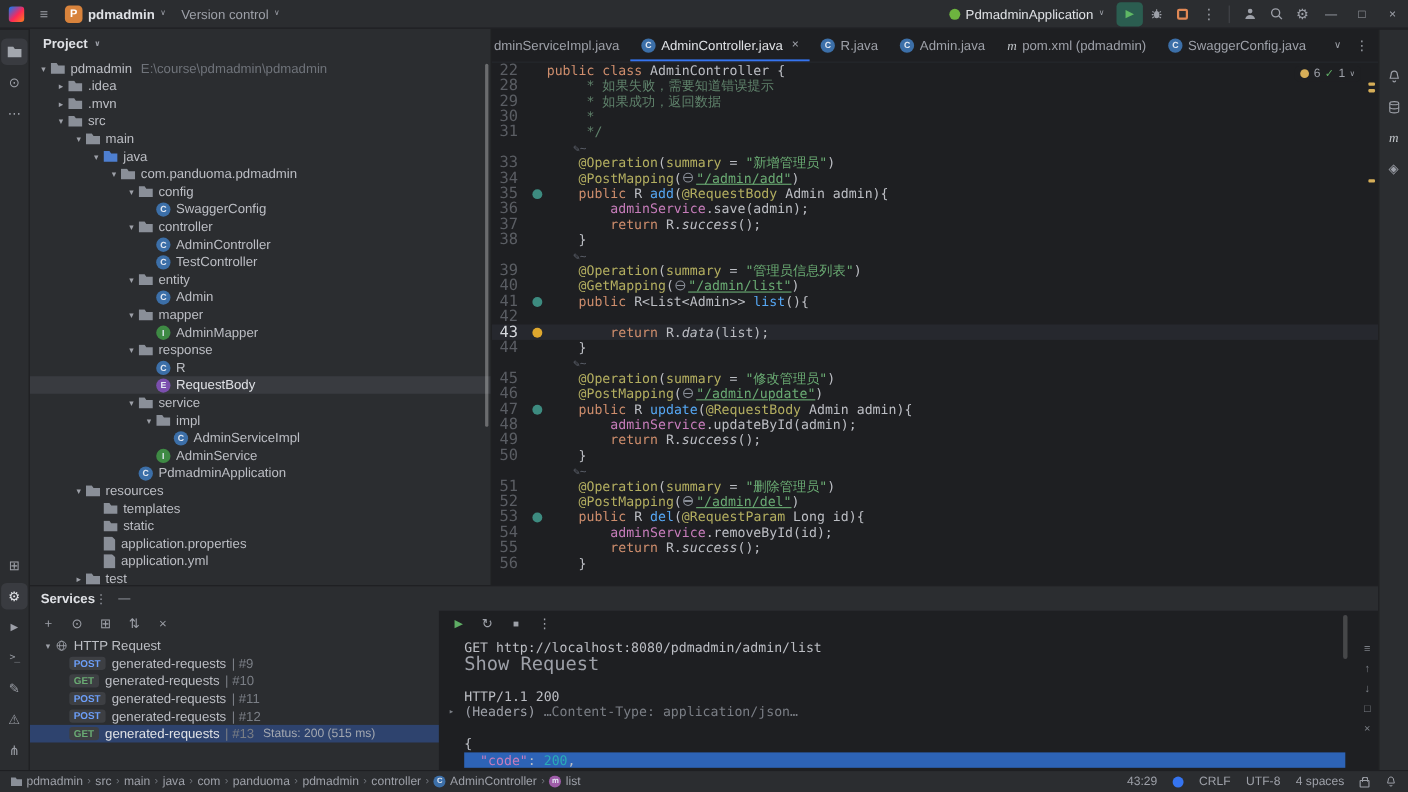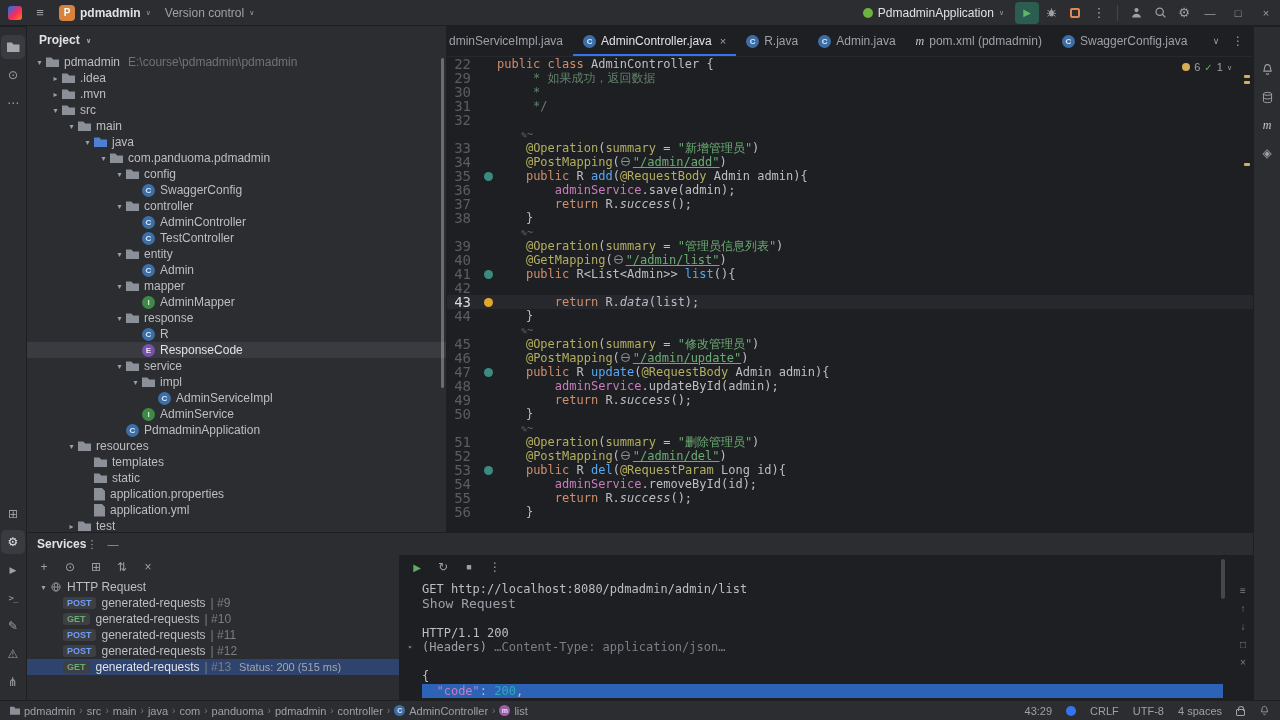--- a/index.html
+++ b/index.html
@@ -102,21 +102,21 @@
   .badge{font-size:9px;font-weight:700;padding:0 4px;border-radius:3px;background:#3D3F43;margin-right:6px;line-height:12px}
   .badge.GET{color:#6AAB73}.badge.POST{color:#6C9EF8}
   .svt-tag{color:#7A7E85;margin-left:5px}
   .svt-status{color:#A2A7B0;margin-left:8px;font-size:11px}
   .sv-right{flex:1;background:#1E1F22;position:relative;display:flex;flex-direction:column}
   .sv-right .sv-toolbar .play{color:#5FAD65}
   .sv-response{flex:1;padding:3px 30px 0 22px;font-family:"DejaVu Sans Mono","Liberation Mono",monospace;font-size:12px;position:relative}
   .rsp-line{height:14.5px;line-height:14.5px;white-space:pre;position:relative}
   .rsp-line.sel{background:#2D63B6}
   .rsp-fold{position:absolute;left:-14px;top:0;color:#7A7E85;font-size:8px}
-  .sg-gray{color:#9DA0A8}.sg-gray2{color:#7A7E85}.sg-lnk{color:#9DA0A8;font-size:13px}
+  .sg-gray{color:#9DA0A8}.sg-gray2{color:#7A7E85}.sg-lnk{color:#9DA0A8;font-size:17px}
   .sg-key{color:#C77DBB}
   .sv-minibar{position:absolute;right:7px;top:30px;display:flex;flex-direction:column;gap:7px;color:#7A7E85;font-size:10px;align-items:center}
   .rsp-scroll{position:absolute;right:28px;top:4px;width:4px;height:40px;background:rgba(255,255,255,.18);border-radius:2px}
 
   
   .statusbar{position:absolute;left:0;right:0;bottom:0;height:20px;background:#2B2D30;border-top:1px solid #1E1F22;display:flex;align-items:center;justify-content:space-between;padding:0 10px;font-size:11px;color:#9DA0A8;z-index:5}
   .sb-left{display:flex;align-items:center;gap:4px;overflow:hidden;white-space:nowrap}
   .sb-sep{color:#6F737A;font-size:10px}
   .sb-crumb{display:flex;align-items:center;gap:4px}
   .sb-ic-class,.sb-ic-method{width:11px;height:11px;border-radius:50%;color:#E2E8F2;font-size:7px;font-weight:700;display:flex;align-items:center;justify-content:center}
@@ -348,21 +348,21 @@
         <span class="tree-label">response</span>
       </div>
       <div class="tree-row" style="padding-left: 102px;">
         <span class="tw-chev"></span>
         <span class="ti ti-class">C</span>
         <span class="tree-label">R</span>
       </div>
       <div class="tree-row selected" style="padding-left: 102px;">
         <span class="tw-chev"></span>
         <span class="ti ti-enum">E</span>
-        <span class="tree-label">ResponseCode</span>
+        <span class="tree-label">RequestBody</span>
       </div>
       <div class="tree-row" style="padding-left: 86px;">
         <span class="tw-chev">▾</span>
         <span class="ti ti-package"></span>
         <span class="tree-label">service</span>
       </div>
       <div class="tree-row" style="padding-left: 102px;">
         <span class="tw-chev">▾</span>
         <span class="ti ti-package"></span>
         <span class="tree-label">impl</span>
@@ -450,24 +450,24 @@
       </span>
     <span class="tb-btn sm" style="font-size:12px">
         <span>⋮</span>
       </span>
   </div>
 </div>
 
 <div class="code-area">
   <div id="editor-lines">
       <div class="code-line"><span class="ln">22</span><span class="gut"></span><span class="codetext"><span class="sg-kw">public</span><span class="sg-def"> </span><span class="sg-kw">class</span><span class="sg-def"> AdminController {</span></span></div>
+      <div class="code-line"><span class="ln">28</span><span class="gut"></span><span class="codetext"><span class="sg-doc">     * 如果失败，需要知道错误提示</span></span></div>
       <div class="code-line"><span class="ln">29</span><span class="gut"></span><span class="codetext"><span class="sg-doc">     * 如果成功，返回数据</span></span></div>
       <div class="code-line"><span class="ln">30</span><span class="gut"></span><span class="codetext"><span class="sg-doc">     *</span></span></div>
       <div class="code-line"><span class="ln">31</span><span class="gut"></span><span class="codetext"><span class="sg-doc">     */</span></span></div>
-      <div class="code-line"><span class="ln">32</span><span class="gut"></span><span class="codetext"></span></div>
       <div class="code-line"><span class="ln"></span><span class="gut"></span><span class="codetext"><span class="sg-inlay">    ✎~</span></span></div>
       <div class="code-line"><span class="ln">33</span><span class="gut"></span><span class="codetext"><span class="sg-def">    </span><span class="sg-ann">@Operation</span><span class="sg-def">(</span><span class="sg-ann">summary</span><span class="sg-def"> = </span><span class="sg-str">"新增管理员"</span><span class="sg-def">)</span></span></div>
       <div class="code-line"><span class="ln">34</span><span class="gut"></span><span class="codetext"><span class="sg-def">    </span><span class="sg-ann">@PostMapping</span><span class="sg-def">(</span><span class="iglobe"></span><span class="sg-url">"/admin/add"</span><span class="sg-def">)</span></span></div>
       <div class="code-line"><span class="ln">35</span><span class="gut g-endpoint"></span><span class="codetext"><span class="sg-def">    </span><span class="sg-kw">public</span><span class="sg-def"> R </span><span class="sg-mth">add</span><span class="sg-def">(</span><span class="sg-ann">@RequestBody</span><span class="sg-def"> Admin admin){</span></span></div>
       <div class="code-line"><span class="ln">36</span><span class="gut"></span><span class="codetext"><span class="sg-def">        </span><span class="sg-fld">adminService</span><span class="sg-def">.save(admin);</span></span></div>
       <div class="code-line"><span class="ln">37</span><span class="gut"></span><span class="codetext"><span class="sg-def">        </span><span class="sg-kw">return</span><span class="sg-def"> R.</span><span class="sg-ita">success</span><span class="sg-def">();</span></span></div>
       <div class="code-line"><span class="ln">38</span><span class="gut"></span><span class="codetext"><span class="sg-def">    }</span></span></div>
       <div class="code-line"><span class="ln"></span><span class="gut"></span><span class="codetext"><span class="sg-inlay">    ✎~</span></span></div>
       <div class="code-line"><span class="ln">39</span><span class="gut"></span><span class="codetext"><span class="sg-def">    </span><span class="sg-ann">@Operation</span><span class="sg-def">(</span><span class="sg-ann">summary</span><span class="sg-def"> = </span><span class="sg-str">"管理员信息列表"</span><span class="sg-def">)</span></span></div>
       <div class="code-line"><span class="ln">40</span><span class="gut"></span><span class="codetext"><span class="sg-def">    </span><span class="sg-ann">@GetMapping</span><span class="sg-def">(</span><span class="iglobe"></span><span class="sg-url">"/admin/list"</span><span class="sg-def">)</span></span></div>

